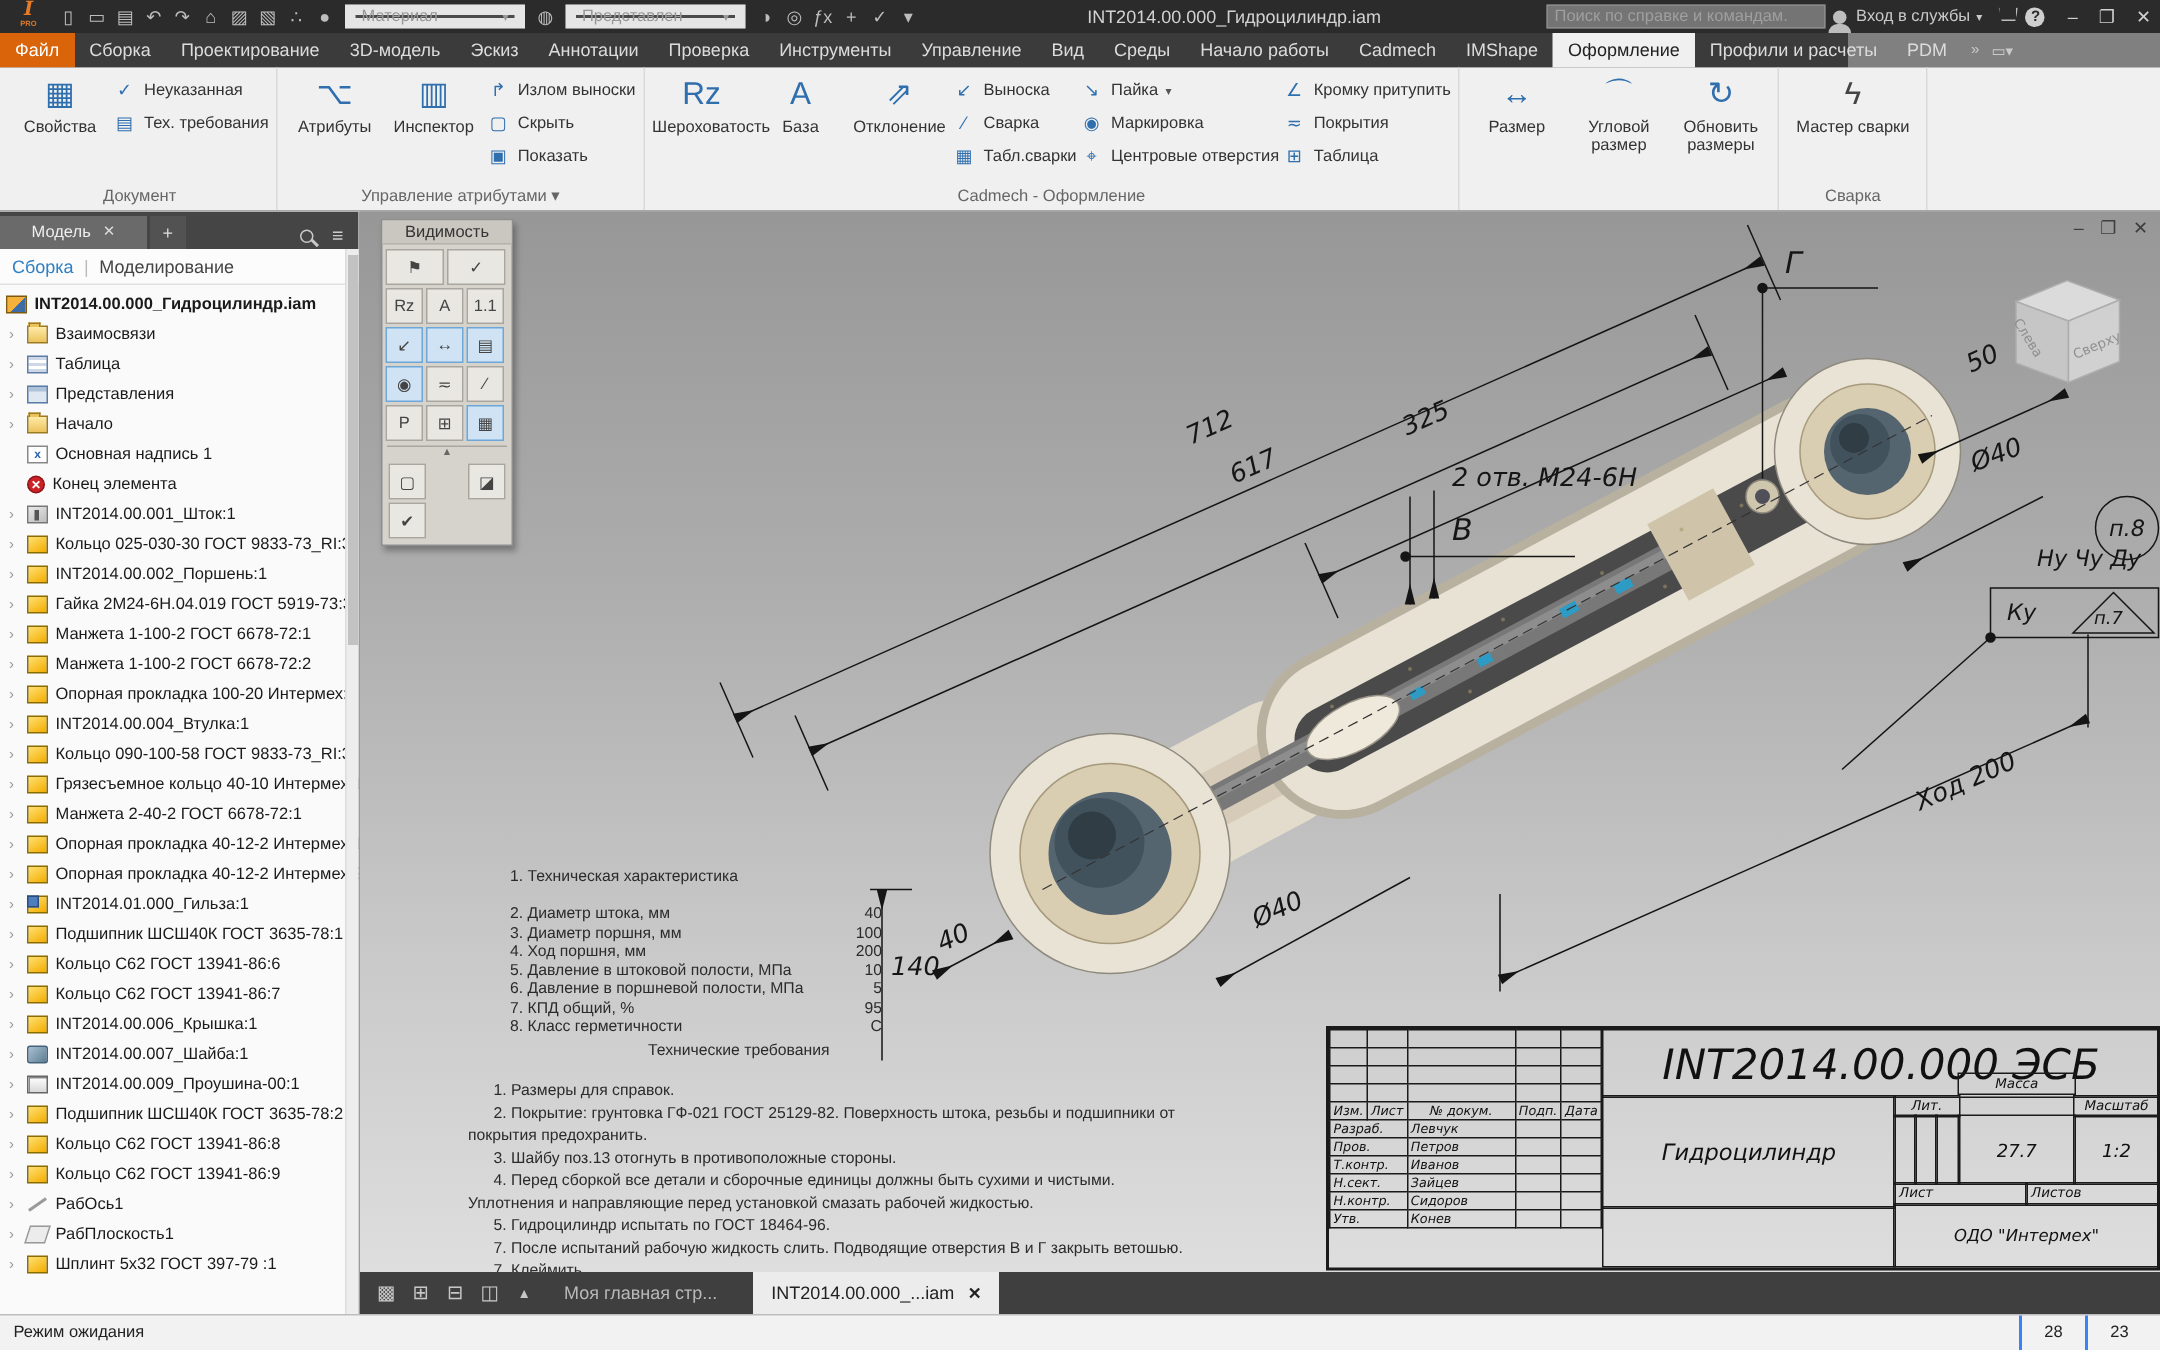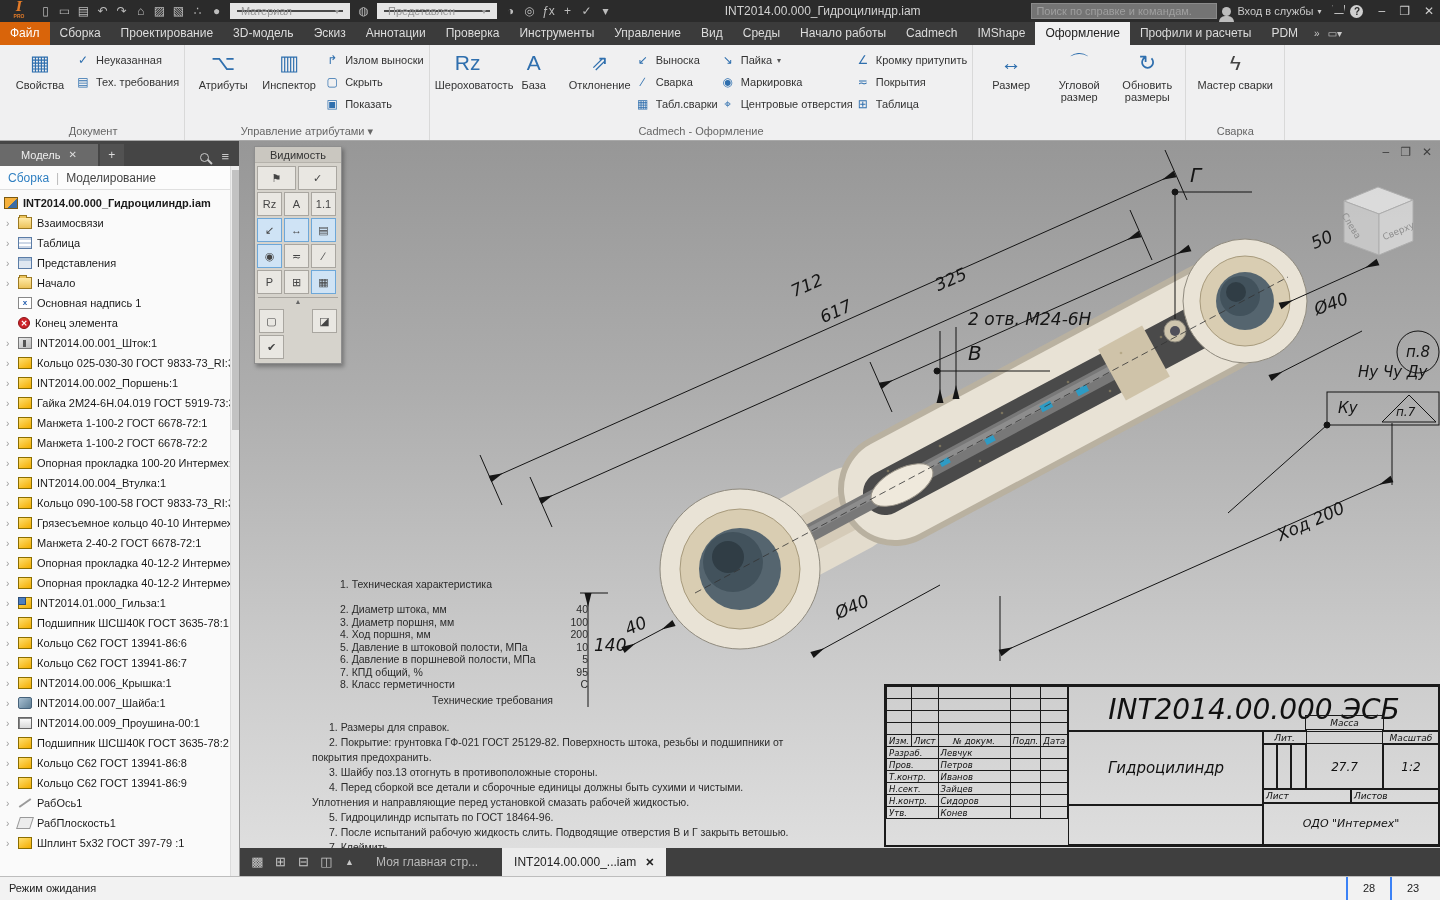--- a/index.html
+++ b/index.html
@@ -16,21 +16,21 @@
   #searchbox{width:186px;height:16px;background:#747474;border:1px solid #8a8a8a;color:#a9a9a9;font-size:11px;padding:0 4px;font-family:"Liberation Sans",sans-serif}
   #searchbox::placeholder{color:#9f9f9f}
   .personicon{width:9px;height:9px;border-radius:50%;background:#bdbdbd;position:relative;margin-right:2px}
   .personicon::after{content:"";position:absolute;left:-3px;top:9px;width:15px;height:6px;border-radius:8px 8px 0 0;background:#bdbdbd}
   .signin{display:flex;align-items:center;font-size:11px;gap:4px;padding-right:6px}
   .carticon{width:13px;height:9px;border:1.5px solid #bdbdbd;border-top:none;clip-path:polygon(0 0,100% 0,85% 100%,15% 100%);margin-top:-3px}
   .helpicon{width:13px;height:13px;border-radius:50%;background:#cfcfcf;color:#2b2b2b;font-size:10px;font-weight:bold;text-align:center;line-height:13px}
   .winbtns{display:flex;gap:14px;margin-left:10px;font-size:12px;color:#cfcfcf}
 
   
-  #tabsbar{position:absolute;left:0;top:22px;width:1440px;height:23px;background:#3b3b3b;display:flex;align-items:stretch}
+  #tabsbar{position:absolute;left:0;top:22px;width:1232px;height:23px;background:#3b3b3b;display:flex;align-items:stretch}
   .rtab{padding:4px 10px 5px;font-size:12px;color:#dcdcdc;white-space:nowrap;cursor:default}
   .rtab.file{background:#d9640a;color:#fff}
   .rtab.active{background:#f0f0f1;color:#222}
   .tabextras{display:flex;align-items:center;gap:8px;color:#c9c9c9;font-size:10px;padding-left:6px}
 
   
   #ribbon{position:absolute;left:0;top:45px;width:1440px;height:96px;background:#f0f0f1;border-bottom:1px solid #a8a8a8;display:flex;align-items:stretch;padding-left:2px}
   .rgroup{display:flex;flex-direction:column;border-right:1px solid #d9d9d9;padding:1px 5px 0}
   .rgc{flex:1;display:flex;align-items:flex-start;gap:2px}
   .rlabel{height:17px;font-size:11px;color:#666;text-align:center;line-height:16px;white-space:nowrap}

